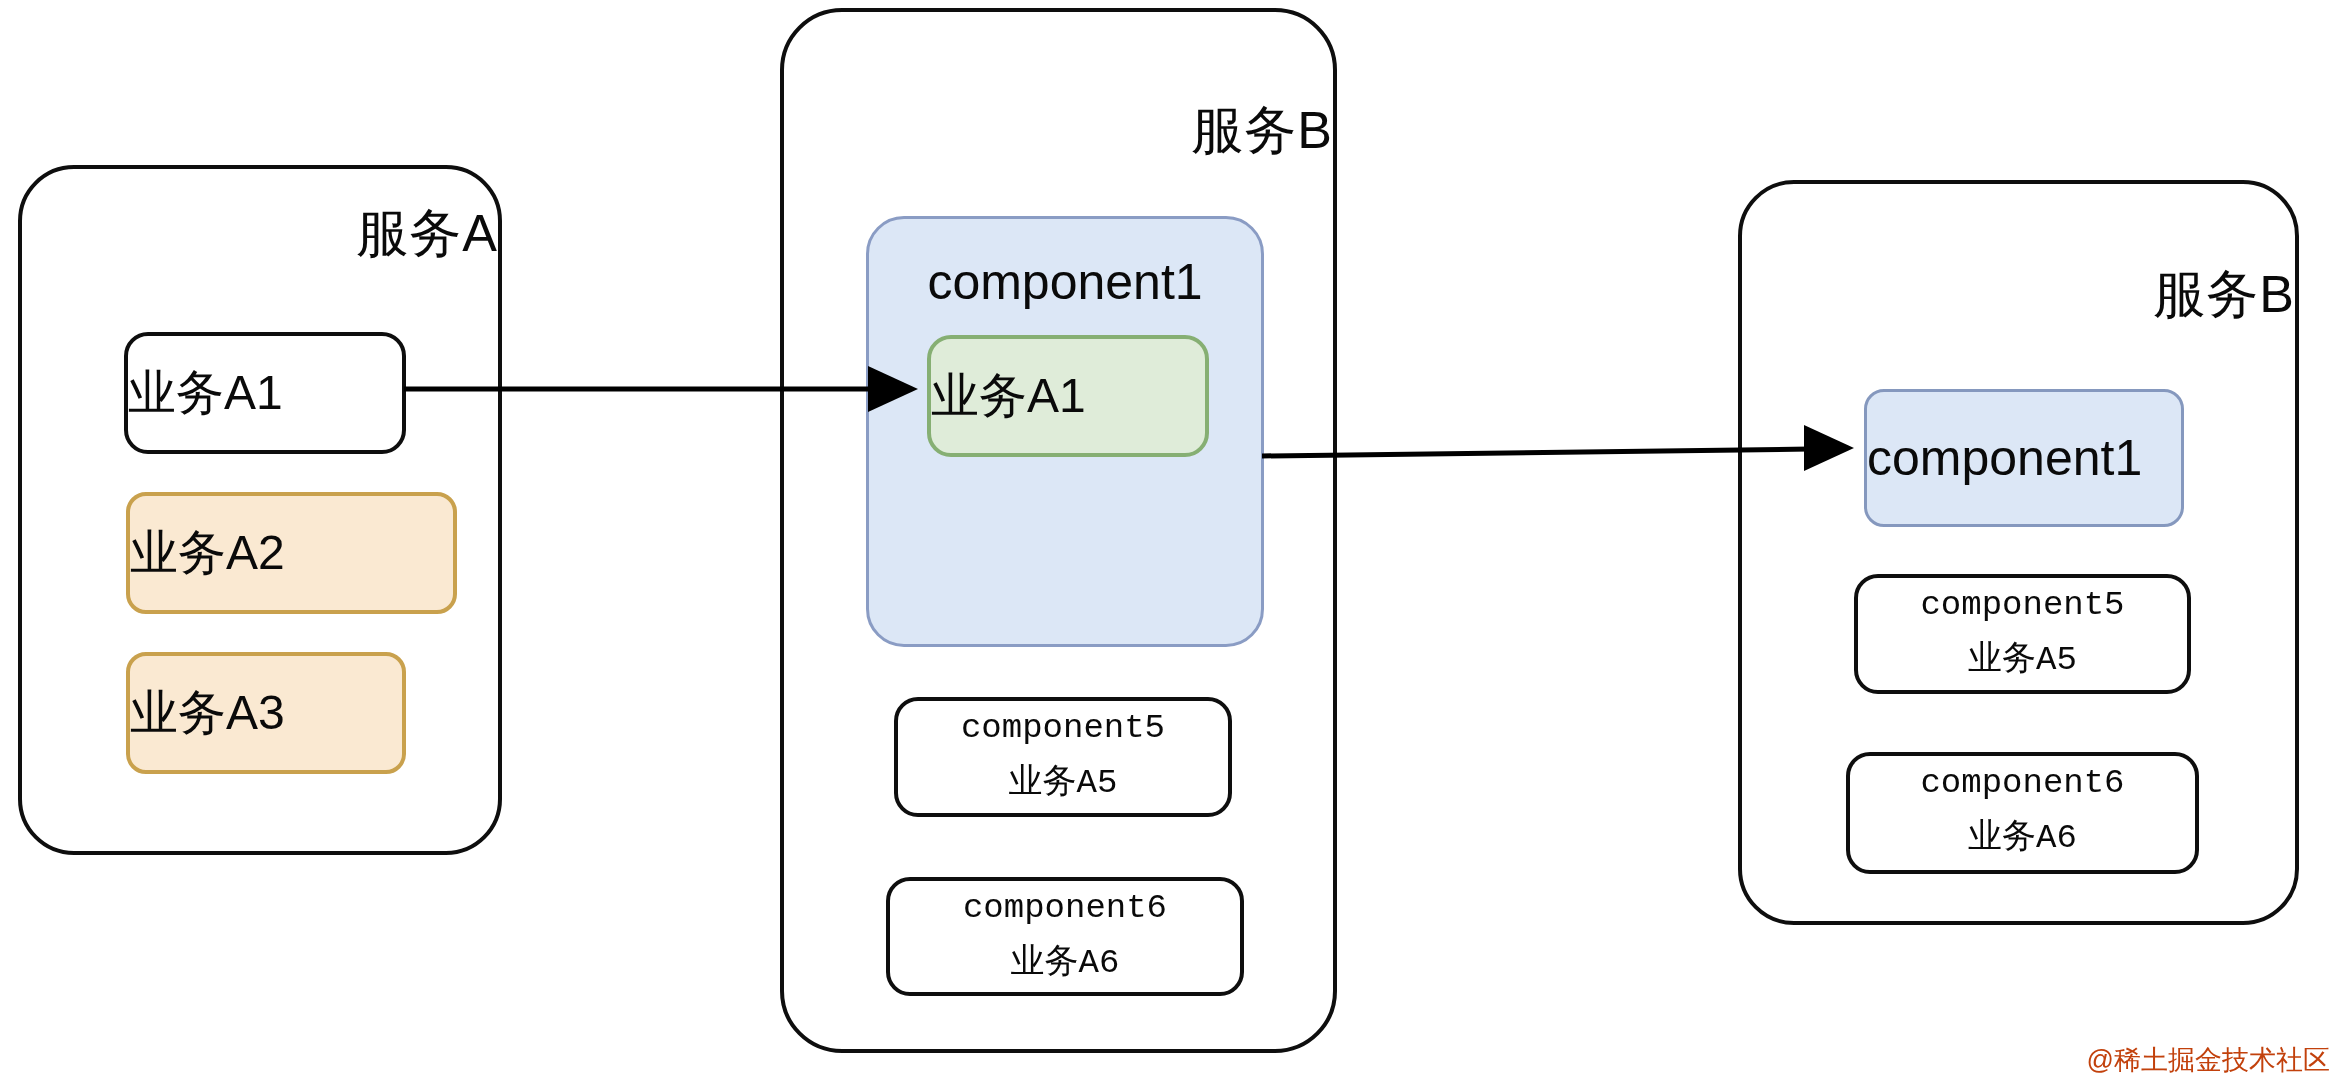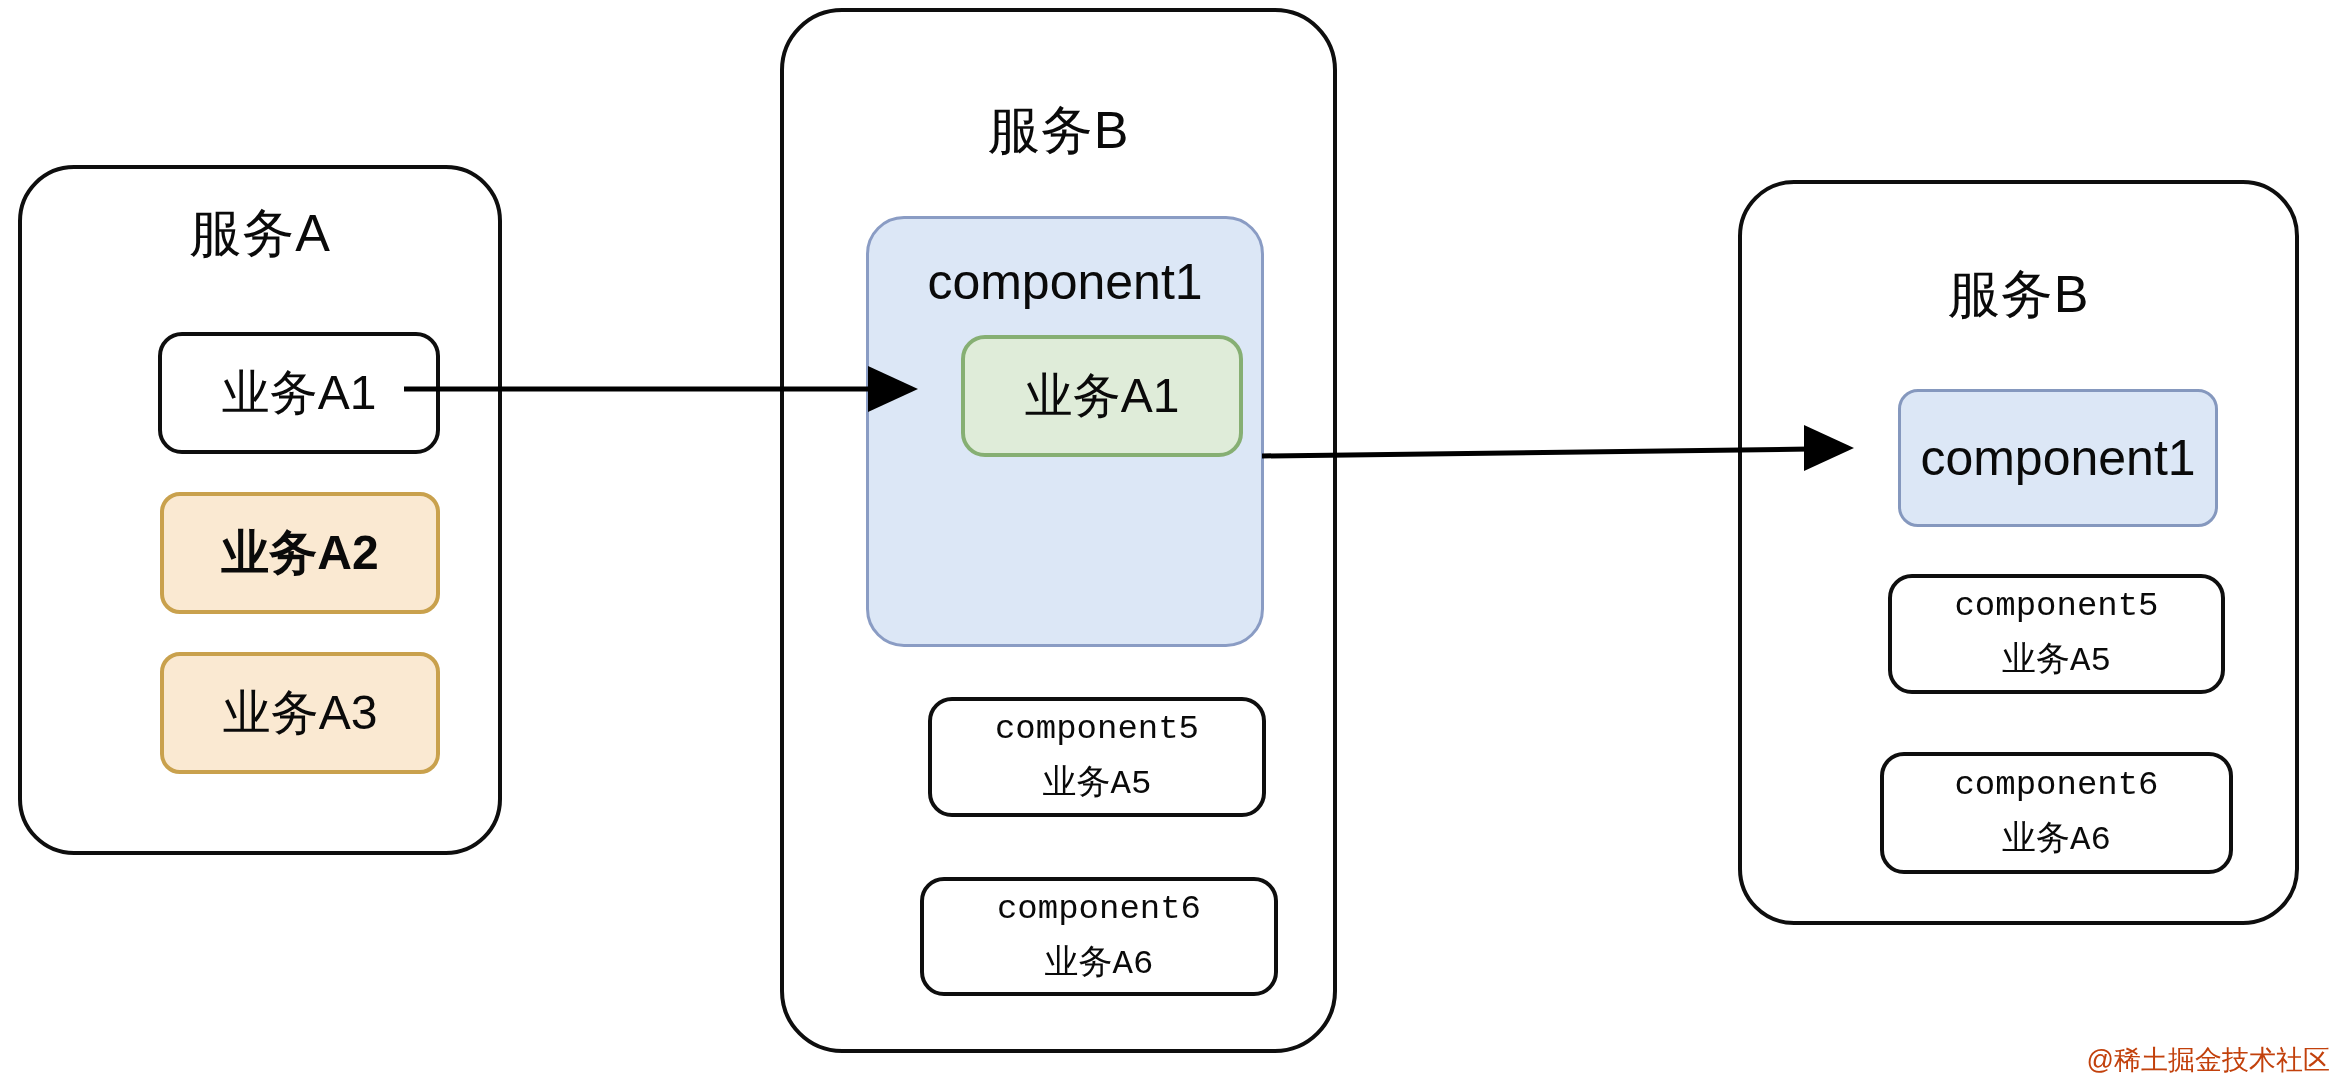--- a/index.html
+++ b/index.html
@@ -6,27 +6,27 @@
   body{
     width:2336px;height:1084px;position:relative;background:#ffffff;
     font-family:"Liberation Sans","DejaVu Sans",sans-serif;
     color:#0a0a0a;overflow:hidden;
   }
   .container{
     position:absolute;box-sizing:border-box;background:#ffffff;
     border:4px solid #0e0e0e;
   }
   .container-title{
-    position:absolute;left:0;width:100%;text-align:center;
+    position:absolute;left:0;width:100%;text-align:right;
     font-size:52px;font-weight:500;letter-spacing:1px;
   }
   .box{
     position:absolute;box-sizing:border-box;display:flex;
-    align-items:center;justify-content:center;text-align:center;
-    font-size:48px;font-weight:500;margin-left:34px;
+    align-items:center;justify-content:flex-start;text-align:center;
+    font-size:48px;font-weight:500;
   }
   .box.white{background:#ffffff;border:4px solid #0e0e0e;border-radius:24px;}
   .box.tan{background:#FAE9D2;border:4px solid #C9A14D;border-radius:20px;}
   .box.green{background:#DFECD9;border:4px solid #86AF73;border-radius:24px;}
   .box.blue-small{background:#DCE7F6;border:3px solid #8598BE;border-radius:20px;font-size:50px;}
   .box.two-line{flex-direction:column;font-size:34px;line-height:55px;font-family:Liberation Mono, monospace;}
   .group-blue{
     position:absolute;box-sizing:border-box;background:#DCE7F6;
     border:3px solid #8A9CC4;border-radius:38px;
   }
@@ -43,21 +43,21 @@
 </head>
 <body>
 
 <div class="container" style="left:18px;top:165px;width:484px;height:690px;border-radius:56px;">
   <div class="container-title" style="top:30px;">服务A</div>
 
   <div class="box white" style="left:102px;top:163px;width:282px;height:122px;">
     <span>业务A1</span>
   </div>
 
-  <div class="box tan" style="left:104px;top:323px;width:280px;height:122px;font-weight:bold;">
+  <div class="box tan" style="left:104px;top:323px;width:331px;height:122px;">
     <span>业务A2</span>
   </div>
 
   <div class="box tan" style="left:104px;top:483px;width:280px;height:122px;">
     <span>业务A3</span>
   </div>
 </div>
 
 <div class="container" style="left:780px;top:8px;width:557px;height:1045px;border-radius:62px;">
   <div class="container-title" style="top:84px;">服务B</div>

